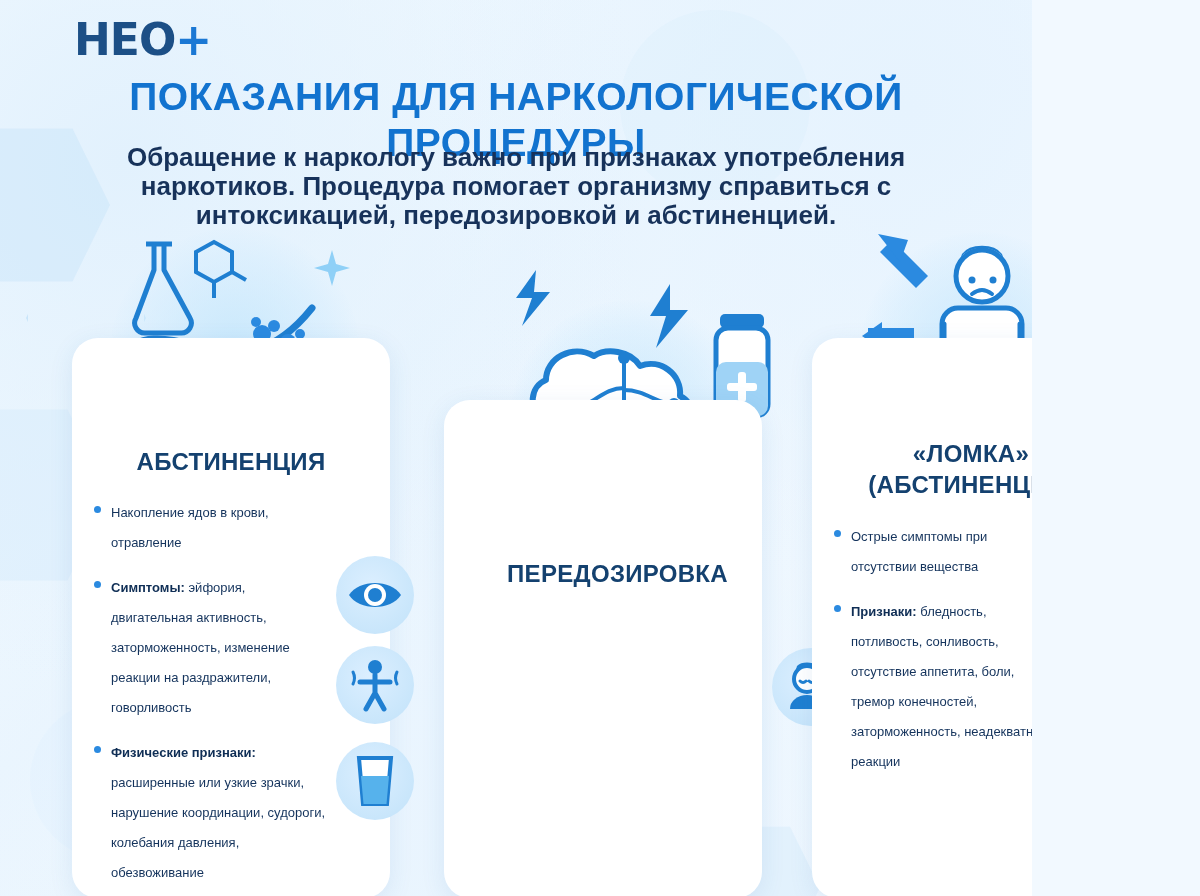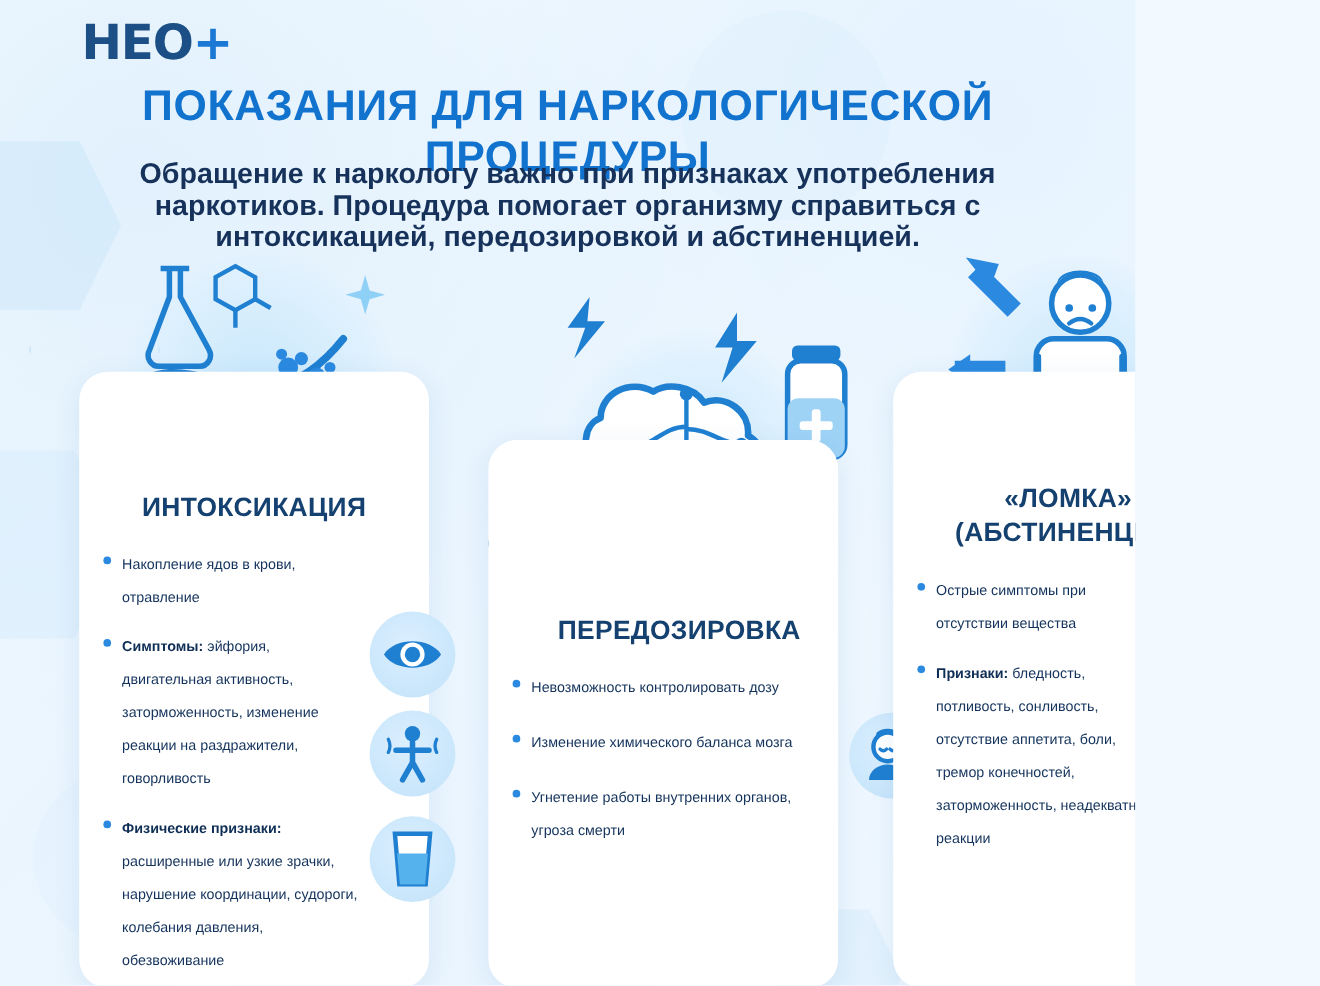--- a/index.html
+++ b/index.html
@@ -274,21 +274,21 @@
     <path d="M20 2 L24 16 L38 20 L24 24 L20 38 L16 24 L2 20 L16 16 Z" fill="#8fd0f7"></path>
   </svg>
   <svg class="spark" style="left:704px;top:836px;" width="46" height="46" viewBox="0 0 40 40">
     <path d="M20 2 L24 16 L38 20 L24 24 L20 38 L16 24 L2 20 L16 16 Z" fill="#8fd0f7"></path>
   </svg>
   <svg class="spark" style="left:900px;top:844px;" width="30" height="30" viewBox="0 0 40 40">
     <path d="M20 2 L24 16 L38 20 L24 24 L20 38 L16 24 L2 20 L16 16 Z" fill="#8fd0f7"></path>
   </svg>
 
   <div class="card" id="card-intox">
-    <div class="card-title">ИНТОКСИКАЦИЯ</div>
+    <div class="card-title">АБСТИНЕНЦИЯ</div>
     <ul class="bullets">
       <li><span>Накопление ядов в крови, отравление</span></li>
       <li><b>Симптомы:</b><span> эйфория, двигательная активность, заторможенность, изменение реакции на раздражители, говорливость</span></li>
       <li><b>Физические признаки:</b><span> расширенные или узкие зрачки, нарушение координации, судороги, колебания давления, обезвоживание</span></li>
     </ul>
   </div>
 
   <div class="icon-circle" style="left:336px;top:556px;width:78px;height:78px;">
     <svg width="56" height="40" viewBox="0 0 56 40">
       <path d="M2 20 C 12 4, 44 4, 54 20 C 44 36, 12 36, 2 20 Z" fill="#1f7fd1"></path>
@@ -305,25 +305,20 @@
   </div>
   <div class="icon-circle" style="left:336px;top:742px;width:78px;height:78px;">
     <svg width="44" height="54" viewBox="0 0 44 54">
       <path d="M6 4 h32 l-4 46 h-24 z" fill="#ffffff" stroke="#1f7fd1" stroke-width="4"></path>
       <path d="M8 22 h28 l-2.5 28 h-23 z" fill="#56b2ec"></path>
     </svg>
   </div>
 
   <div class="card" id="card-over">
     <div class="card-title">ПЕРЕДОЗИРОВКА</div>
-    <ul class="bullets">
-      <li><span>Невозможность контролировать дозу</span></li>
-      <li><span>Изменение химического баланса мозга</span></li>
-      <li><span>Угнетение работы внутренних органов, угроза смерти</span></li>
-    </ul>
   </div>
 
   <div class="icon-circle" style="left:772px;top:648px;width:78px;height:78px;">
     <svg width="58" height="52" viewBox="0 0 58 52">
       <circle cx="25" cy="18" r="13" fill="#ffffff" stroke="#1f7fd1" stroke-width="4"></circle>
       <path d="M13 12 a13 10 0 0 1 24 0 l-2 -7 a12 8 0 0 0 -20 0 z" fill="#1f7fd1"></path>
       <path d="M18 20 q3 3 6 0 M27 20 q3 3 6 0" stroke="#1f7fd1" stroke-width="3" fill="none" stroke-linecap="round"></path>
       <path d="M8 48 a17 14 0 0 1 34 0 z" fill="#1f7fd1"></path>
       <text x="42" y="12" font-size="13" font-family="Liberation Sans, sans-serif" font-weight="700" fill="#1f7fd1">z</text>
       <text x="50" y="6" font-size="9" font-family="Liberation Sans, sans-serif" font-weight="700" fill="#1f7fd1">z</text>

